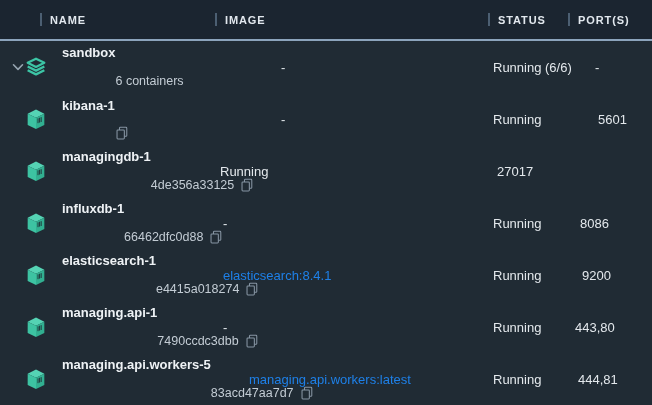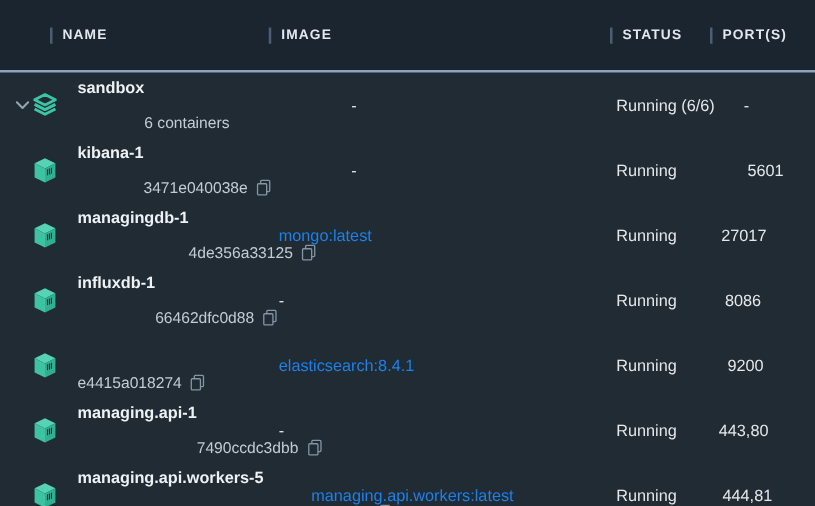--- a/index.html
+++ b/index.html
@@ -11,21 +11,21 @@
     font-family:"Liberation Sans", sans-serif;
     color:#e9eef2;
     overflow:hidden;
   }
   .grid-cols{
     display:grid;
     grid-template-columns:215px 273px 80px 1fr;
   }
   
   .thead{
-    height:58px;
+    height:41px;
     background:#1b2530;
     border-bottom:2px solid #8ca4bc;
     align-items:center;
   }
   .hcell{
     display:flex; align-items:center; gap:8px;
     font-size:11px; font-weight:bold; letter-spacing:0.9px;
     color:#e2e8ee;
   }
   .hcell.name{ padding-left:40px; }
@@ -107,21 +107,20 @@
         <svg width="20" height="25" viewBox="0 0 24 26" fill="none">
           <path d="M12 1 L22 6 L12 11 L2 6 Z" fill="#55d3b4"></path>
           <path d="M2 6 L12 11 L12 24.5 L2 19.5 Z" fill="#3dc3a2"></path>
           <path d="M22 6 L12 11 L12 24.5 L22 19.5 Z" fill="#31af90"></path>
           <path d="M14.4 11.6 V17.4 M16.3 10.9 V16.7 M18.2 10.2 V16" stroke="#1f2a33" stroke-width="1.1"></path>
         </svg>
       </span>
       <span class="titles">
         <span class="title">kibana-1</span>
         <span class="sub">
-          <span>3471e040038e</span>
           <span class="copybtn">
             <svg width="13" height="14" viewBox="0 0 16 17" fill="none">
               <rect x="5.5" y="1.5" width="9" height="11" rx="1" stroke="#8695a3" stroke-width="1.3"></rect>
               <rect x="2.5" y="4.8" width="9" height="11" rx="1" fill="#202b34" stroke="#8695a3" stroke-width="1.3"></rect>
             </svg>
           </span>
         </span>
       </span>
     </div>
     <div class="imagecell" style="padding-left: 66px;">-</div>
@@ -150,21 +149,20 @@
           <span>4de356a33125</span>
           <span class="copybtn">
             <svg width="13" height="14" viewBox="0 0 16 17" fill="none">
               <rect x="5.5" y="1.5" width="9" height="11" rx="1" stroke="#8695a3" stroke-width="1.3"></rect>
               <rect x="2.5" y="4.8" width="9" height="11" rx="1" fill="#202b34" stroke="#8695a3" stroke-width="1.3"></rect>
             </svg>
           </span>
         </span>
       </span>
     </div>
-    <div class="imagecell link" style="padding-left: 8px;">mongo:latest</div>
     <div class="statuscell">Running</div>
     <div class="portscell" style="padding-left: 9px;">27017</div>
   </div>
       <div class="row grid-cols">
     <div class="namecell">
       <span class="chev" style="visibility: hidden;">
         <svg width="12" height="9" viewBox="0 0 12 9" fill="none">
           <path d="M1.5 1.8 L6 6.4 L10.5 1.8" stroke="#96a4b0" stroke-width="1.6" stroke-linecap="round" stroke-linejoin="round"></path>
         </svg>
       </span>
@@ -204,20 +202,21 @@
 
       <span class="rowicon">
         <svg width="20" height="25" viewBox="0 0 24 26" fill="none">
           <path d="M12 1 L22 6 L12 11 L2 6 Z" fill="#55d3b4"></path>
           <path d="M2 6 L12 11 L12 24.5 L2 19.5 Z" fill="#3dc3a2"></path>
           <path d="M22 6 L12 11 L12 24.5 L22 19.5 Z" fill="#31af90"></path>
           <path d="M14.4 11.6 V17.4 M16.3 10.9 V16.7 M18.2 10.2 V16" stroke="#1f2a33" stroke-width="1.1"></path>
         </svg>
       </span>
       <span class="titles">
+        <span class="title">elasticsearch-1</span>
         <span class="sub">
           <span>e4415a018274</span>
           <span class="copybtn">
             <svg width="13" height="14" viewBox="0 0 16 17" fill="none">
               <rect x="5.5" y="1.5" width="9" height="11" rx="1" stroke="#8695a3" stroke-width="1.3"></rect>
               <rect x="2.5" y="4.8" width="9" height="11" rx="1" fill="#202b34" stroke="#8695a3" stroke-width="1.3"></rect>
             </svg>
           </span>
         </span>
       </span>

